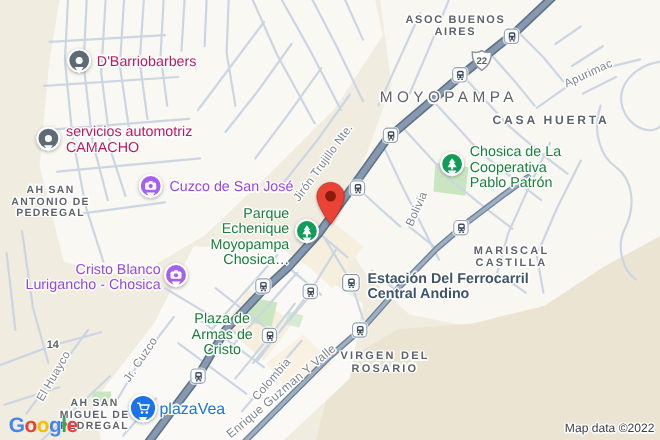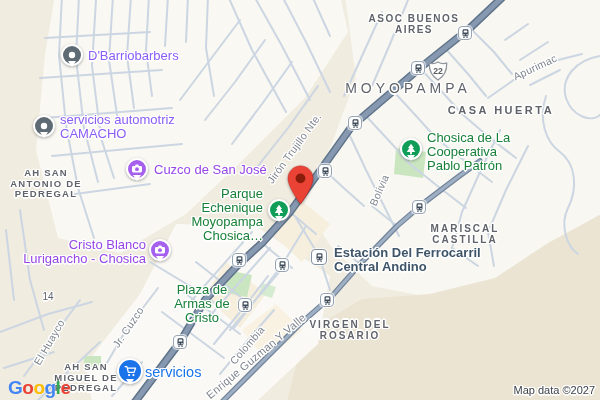--- a/index.html
+++ b/index.html
@@ -3,21 +3,21 @@
 <meta charset="utf-8">
 <style>
   html,body{margin:0;padding:0;background:#ddd;}
   .stage{position:relative;width:600px;height:400px;overflow:hidden;background:#f1ece0;
          font-family:"Liberation Sans","DejaVu Sans",sans-serif;}
   svg.base{position:absolute;left:0;top:0;}
   .lbl{position:absolute;white-space:pre;z-index:6;}
   .halo{text-shadow:-1px -1px 0 #fff,1px -1px 0 #fff,-1px 1px 0 #fff,1px 1px 0 #fff,
         0 -1.5px 0 #fff,0 1.5px 0 #fff,-1.5px 0 0 #fff,1.5px 0 0 #fff;}
   .poi{font-size:13px;line-height:14px;}
-  .c-gray{color:#8b5cf6}
+  .c-gray{color:#be185d}
   .c-purple{color:#9646e6}
   .c-green{color:#188038}
   .c-blue{color:#1a73e8}
   .c-slate{color:#3e5468;font-weight:bold;}
   .area{color:#60646a;font-weight:bold;line-height:1.12;text-align:center;z-index:4;}
   .street{color:#7f858e;font-size:10.5px;letter-spacing:.3px;z-index:4;}
   .pin{position:absolute;box-sizing:border-box;width:22px;height:22px;border-radius:50%;
        border:2px solid #fff;box-shadow:0 1px 3px rgba(70,70,70,.45);
        display:flex;align-items:center;justify-content:center;z-index:7;}
   .pin::after{content:"";position:absolute;left:50%;bottom:-7px;transform:translateX(-50%);
@@ -129,21 +129,21 @@
       <path d="M216,408 L262,362 L300,324 L332,296 L362,262 L397,226 L425,202 L458,177 L480,161" stroke="#72849b" stroke-width="5.5"></path>
       <path d="M216,408 L262,362 L300,324 L332,296 L362,262 L397,226 L425,202 L458,177 L480,161" stroke="#9fb0c4" stroke-width="3"></path>
     </g>
 
     <g fill="none" stroke-linecap="round" stroke-linejoin="round">
       <path d="M508,-8 L470,28 L445,48 L420,68 L352,126 L322,168 L290,212 L262,243 L237,266 L205,300 L180,342 L135,402" stroke="#5f7389" stroke-width="8"></path>
       <path d="M508,-8 L470,28 L445,48 L420,68 L352,126 L322,168 L290,212 L262,243 L237,266 L205,300 L180,342 L135,402" stroke="#8699b1" stroke-width="5"></path>
     </g>
   </svg>
 
-  <div class="attrib halo">Map data ©2027</div>
+  <div class="attrib halo">Map data ©2022</div>
 
 <div class="lbl poi halo c-gray" style="left: 88px; top: 56px; text-align: left; transform: translate(0px, -50%);">D'Barriobarbers</div>
     <div class="pin" style="background: rgb(95, 107, 116); left: 61px; top: 44px;">
       <svg width="12" height="12" viewBox="0 0 12 12">
         <circle cx="6" cy="6" r="3.2" fill="#fff"></circle>
       </svg>
     </div>
     <div class="lbl poi halo c-gray" style="left: 60px; top: 127px; text-align: left; transform: translate(0px, -50%);">servicios automotriz
 CAMACHO</div>
     <div class="pin" style="background: rgb(95, 107, 116); left: 33px; top: 115px;">
@@ -183,21 +183,21 @@
     <div class="pin" style="background: rgb(15, 157, 88); left: 400px; top: 138px;">
       <svg width="12" height="12" viewBox="0 0 12 12">
         <path d="M6,0.8 L9,5 L7.6,5 L10.2,9 L6.9,9 L6.9,11.2 L5.1,11.2 L5.1,9 L1.8,9 L4.4,5 L3,5 Z" fill="#fff"></path>
       </svg>
     </div>
     <div class="lbl poi halo c-green" style="left: 202px; top: 304px; text-align: center; transform: translate(-50%, -50%);">Plaza de
 Armas de
 Cristo</div>
     <div class="lbl poi halo c-slate" style="left: 334px; top: 260px; text-align: left; transform: translate(0px, -50%);">Estación Del Ferrocarril
 Central Andino</div>
-    <div class="lbl poi halo c-blue" style="font-size: 14.5px; font-weight: 500; left: 145px; top: 372px; text-align: left; transform: translate(0px, -50%);">servicios</div>
+    <div class="lbl poi halo c-blue" style="font-size: 14.5px; font-weight: 500; left: 145px; top: 372px; text-align: left; transform: translate(0px, -50%);">plazaVea</div>
     <div class="pin big" style="background: rgb(26, 115, 232); left: 117px; top: 358px;">
       <svg width="13" height="13" viewBox="0 0 12 12">
         <path d="M1,1.5 L2.7,1.5 L4,6.8 L9.3,6.8 L10.7,2.9 L3.2,2.9" stroke="#fff" stroke-width="1.2" fill="none" stroke-linejoin="round" stroke-linecap="round"></path>
         <circle cx="4.7" cy="9.3" r="1.05" fill="#fff"></circle>
         <circle cx="8.7" cy="9.3" r="1.05" fill="#fff"></circle>
       </svg>
     </div>
     <div class="lbl area halo" style="left: 414px; top: 24px; font-size: 10px; letter-spacing: 1.5px; transform: translate(-50%, -50%);">ASOC BUENOS
 AIRES</div>
     <div class="lbl area halo" style="left: 408px; top: 89px; font-size: 14px; letter-spacing: 4px; font-weight: 500; transform: translate(-50%, -50%);">MOYOPAMPA</div>
@@ -205,21 +205,21 @@
     <div class="lbl area halo" style="left: 465px; top: 234px; font-size: 10px; letter-spacing: 2px; transform: translate(-50%, -50%);">MARISCAL
 CASTILLA</div>
     <div class="lbl area halo" style="left: 350px; top: 330px; font-size: 10px; letter-spacing: 2px; transform: translate(-50%, -50%);">VIRGEN DEL
 ROSARIO</div>
     <div class="lbl area halo" style="left: 46px; top: 184px; font-size: 9.5px; letter-spacing: 1.2px; transform: translate(-50%, -50%);">AH SAN
 ANTONIO DE
 PEDREGAL</div>
     <div class="lbl area halo" style="left: 86px; top: 378px; font-size: 9.5px; letter-spacing: 1.2px; transform: translate(-50%, -50%);">AH SAN
 MIGUEL DE
 PEDREGAL</div>
-    <div class="lbl area halo" style="left: 48px; top: 297px; font-size: 10px; letter-spacing: 0px; font-weight: 400; transform: translate(-50%, -50%);">14</div>
+    <div class="lbl area halo" style="left: 48px; top: 314px; font-size: 10px; letter-spacing: 0px; font-weight: 700; transform: translate(-50%, -50%);">14</div>
     <div class="lbl street halo" style="left: 294px; top: 148px; transform: translate(-50%, -50%) rotate(-54deg);">Jirón Trujillo Nte.</div>
     <div class="lbl street halo" style="left: 379px; top: 190px; transform: translate(-50%, -50%) rotate(-66deg);">Bolivia</div>
     <div class="lbl street halo" style="left: 535px; top: 67px; transform: translate(-50%, -50%) rotate(-25deg);">Apurimac</div>
     <div class="lbl street halo" style="left: 247px; top: 345px; transform: translate(-50%, -50%) rotate(-49deg);">Colombia</div>
     <div class="lbl street halo" style="left: 256px; top: 356px; font-size: 11px; transform: translate(-50%, -50%) rotate(-40deg);">Enrique Guzman Y Valle</div>
     <div class="lbl street halo" style="left: 128px; top: 327px; transform: translate(-50%, -50%) rotate(-56deg);">Jr. Cuzco</div>
     <div class="lbl street halo" style="left: 49px; top: 342px; transform: translate(-50%, -50%) rotate(-60deg);">El Huayco</div>
     <div class="tstop" style="left: 458px; top: 26px;">
       <svg width="11" height="11" viewBox="0 0 14 14">
         <rect x="3.2" y="1.6" width="7.6" height="8.8" rx="1.9" fill="#3e4b5a"></rect>
@@ -323,21 +323,21 @@
     <div class="tstop big" style="left: 311px; top: 249px;">
       <svg width="11" height="11" viewBox="0 0 14 14">
         <rect x="3.2" y="1.6" width="7.6" height="8.8" rx="1.9" fill="#3e4b5a"></rect>
         <rect x="4.7" y="3.3" width="4.6" height="2.5" rx="0.5" fill="#fff"></rect>
         <circle cx="5.1" cy="8.5" r="0.95" fill="#fff"></circle>
         <circle cx="8.9" cy="8.5" r="0.95" fill="#fff"></circle>
         <rect x="4" y="10.9" width="2" height="1.5" fill="#3e4b5a"></rect>
         <rect x="8" y="10.9" width="2" height="1.5" fill="#3e4b5a"></rect>
       </svg>
     </div>
-    <div class="shield" style="left: 427px; top: 60px; text-align: right;"><svg width="22" height="22" viewBox="0 0 24 24">
+    <div class="shield" style="left: 427px; top: 44px; text-align: right;"><svg width="22" height="22" viewBox="0 0 24 24">
         <path d="M12,2.2 C14.5,3.9 18.5,4.3 21.5,3.5 C21.8,10.5 19.5,17 12,21.8 C4.5,17 2.2,10.5 2.5,3.5 C5.5,4.3 9.5,3.9 12,2.2 Z" fill="#fdfdfb" stroke="#8e959e" stroke-width="1.4"></path>
         <text x="12" y="15" font-size="9.5" font-weight="bold" fill="#5a5e64" text-anchor="middle" font-family="Liberation Sans, sans-serif">22</text>
       </svg></div>
     <div class="redpin" style="left: 286.5px; top: 165px;"><svg width="27" height="40" viewBox="0 0 24 36">
         <path d="M12,0.8 C5.8,0.8 0.8,5.8 0.8,12 C0.8,20.5 12,35 12,35 C12,35 23.2,20.5 23.2,12 C23.2,5.8 18.2,0.8 12,0.8 Z" fill="#EA4335" stroke="#C5221F" stroke-width="0.5"></path>
         <circle cx="12" cy="12" r="4.4" fill="#8A1C0C"></circle>
       </svg></div>
     <div class="glogo"><span style="color: rgb(66, 133, 244);">G</span><span style="color: rgb(234, 67, 53);">o</span><span style="color: rgb(251, 188, 4);">o</span><span style="color: rgb(66, 133, 244);">g</span><span style="color: rgb(52, 168, 83);">l</span><span style="color: rgb(234, 67, 53);">e</span></div>
   </div>
 

